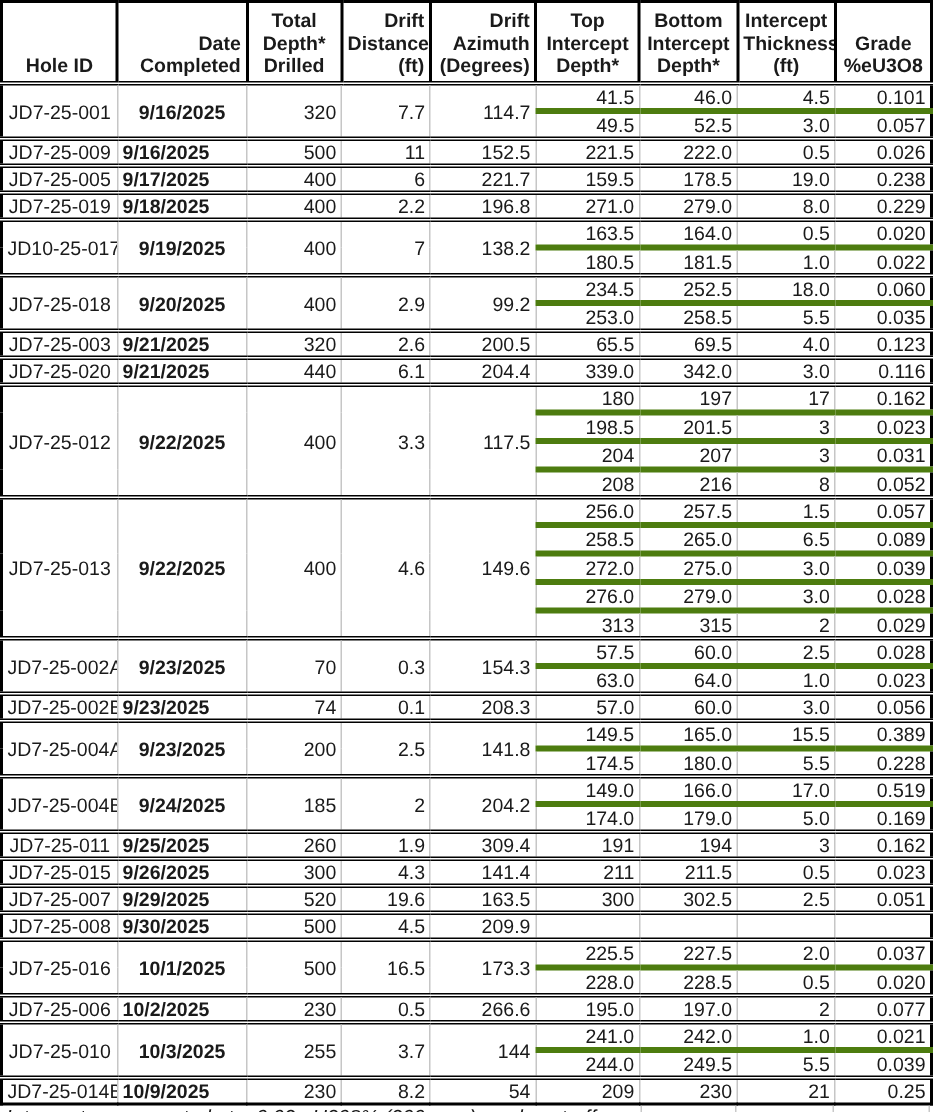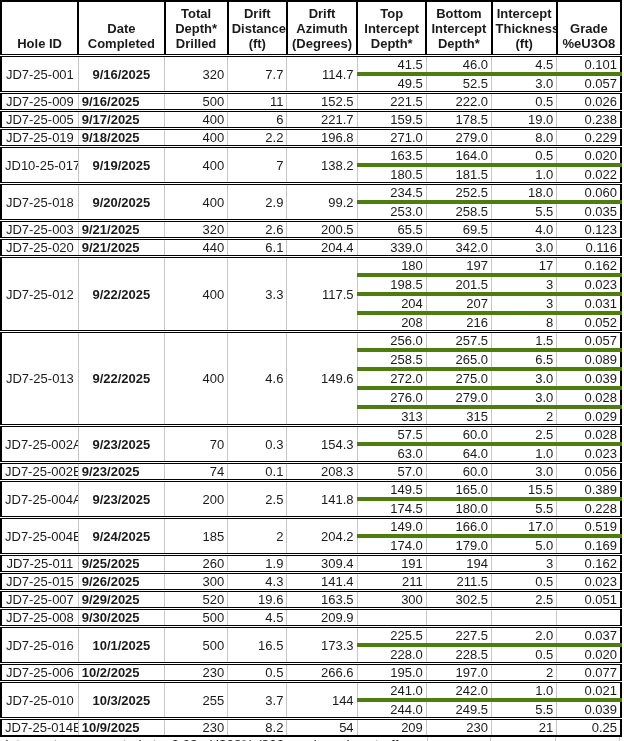--- a/index.html
+++ b/index.html
@@ -22,21 +22,21 @@
     background: #ffffff;
     font-weight: bold;
     font-size: 13px;
     line-height: 15px;
     vertical-align: bottom;
     padding: 2px 3px 3px 3px;
     white-space: pre-line;
     height: 47px;
     overflow: hidden;
   }
-  th.al { text-align: center; padding-left: 4px; }
+  th.al { text-align: right; padding-left: 4px; }
   th.ac { text-align: center; }
 
   table.drill td {
     font-size: 13px;
     height: 15px;
     line-height: 15px;
     padding: 0 3px;
     border-left: 1px solid #c6c6c6;
     border-right: 1px solid #c6c6c6;
     vertical-align: middle;

